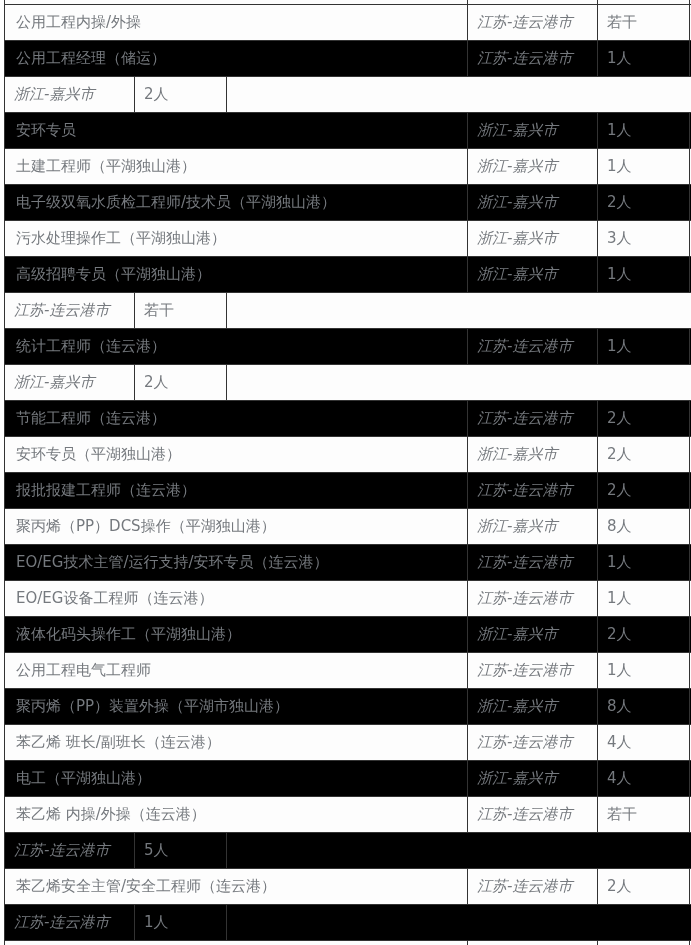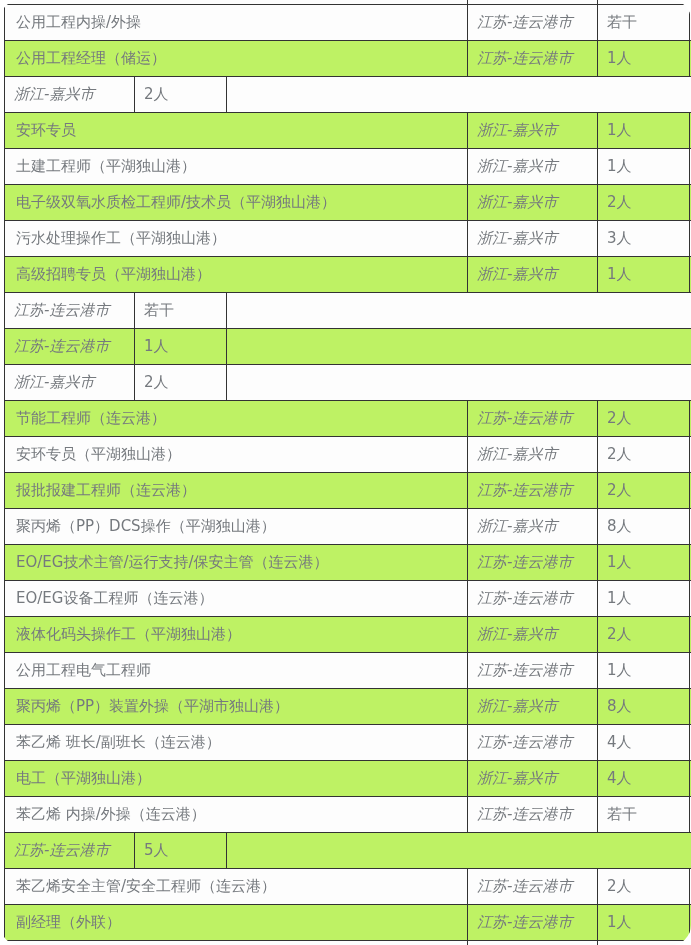--- a/index.html
+++ b/index.html
@@ -5,36 +5,35 @@
   html, body { margin: 0; padding: 0; background: #ffffff; }
   .screen {
     position: relative;
     width: 691px;
     height: 945px;
     overflow: hidden;
     background: #ffffff;
     font-family: "DejaVu Sans", "Liberation Sans", sans-serif;
     font-size: 15px;
     color: #75797e;
-    border-radius: 20px;
   }
   .tbl {
     position: absolute;
     left: 4px;
     top: 0;
     width: 686px;
     border-left: 1px solid #333333;
   }
   .row {
     display: flex;
     height: 35px;
     border-bottom: 1px solid #333333;
     background: #fdfdfd;
   }
-  .row.alt { background: #bef264; }
+  .row.alt { background: #000000; }
   .row.partial-top { height: 4px; }
   .row.partial-bottom { height: 10px; border-bottom: none; }
   .cell {
     box-sizing: border-box;
     border-right: 1px solid #333333;
     display: flex;
     align-items: center;
     overflow: hidden;
     white-space: nowrap;
   }
@@ -101,20 +100,21 @@
     <div class="cell c-location">浙江-嘉兴市</div>
     <div class="cell c-count">1人</div>
   </div>
 
   <div class="row">
     <div class="cell c-location">江苏-连云港市</div>
     <div class="cell c-count">若干</div>
   </div>
 
   <div class="row alt">
+    <div class="cell c-title">统计工程师（连云港）</div>
     <div class="cell c-location">江苏-连云港市</div>
     <div class="cell c-count">1人</div>
   </div>
 
   <div class="row">
     <div class="cell c-location">浙江-嘉兴市</div>
     <div class="cell c-count">2人</div>
   </div>
 
   <div class="row alt">
@@ -135,21 +135,21 @@
     <div class="cell c-count">2人</div>
   </div>
 
   <div class="row">
     <div class="cell c-title">聚丙烯（PP）DCS操作（平湖独山港）</div>
     <div class="cell c-location">浙江-嘉兴市</div>
     <div class="cell c-count">8人</div>
   </div>
 
   <div class="row alt">
-    <div class="cell c-title">EO/EG技术主管/运行支持/保安主管（连云港）</div>
+    <div class="cell c-title">EO/EG技术主管/运行支持/安环专员（连云港）</div>
     <div class="cell c-location">江苏-连云港市</div>
     <div class="cell c-count">1人</div>
   </div>
 
   <div class="row">
     <div class="cell c-title">EO/EG设备工程师（连云港）</div>
     <div class="cell c-location">江苏-连云港市</div>
     <div class="cell c-count">1人</div>
   </div>
 
@@ -194,21 +194,20 @@
     <div class="cell c-count">5人</div>
   </div>
 
   <div class="row">
     <div class="cell c-title">苯乙烯安全主管/安全工程师（连云港）</div>
     <div class="cell c-location">江苏-连云港市</div>
     <div class="cell c-count">2人</div>
   </div>
 
   <div class="row alt">
-    <div class="cell c-title">副经理（外联）</div>
     <div class="cell c-location">江苏-连云港市</div>
     <div class="cell c-count">1人</div>
   </div>
 </div>
 
     <div class="row partial-bottom">
       <div class="cell c-title"></div>
       <div class="cell c-location"></div>
       <div class="cell c-count"></div>
     </div>

